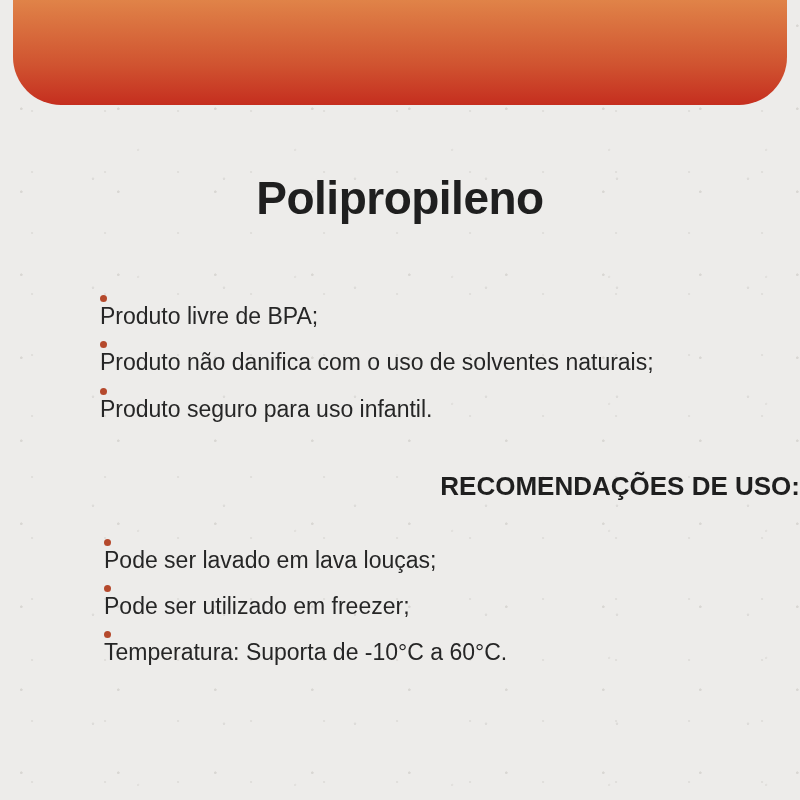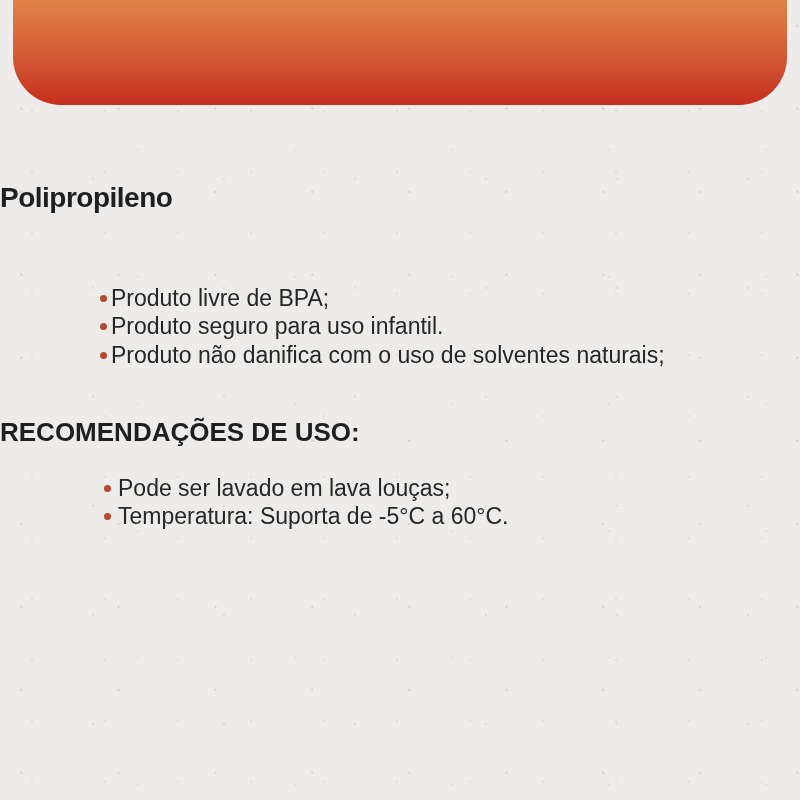--- a/index.html
+++ b/index.html
@@ -31,22 +31,22 @@
 
   .header-banner {
     height: 105px;
     margin: 0 13px;
     border-radius: 0 0 48px 48px;
     background: linear-gradient(180deg, #e08348 0%, #d05330 62%, #c52e1f 100%);
   }
 
   .page-title {
     margin-top: 73px;
-    text-align: left;
-    font-size: 28px;
+    text-align: center;
+    font-size: 46px;
     line-height: 40px;
     font-weight: 700;
     letter-spacing: -0.5px;
     color: #1f1f1f;
   }
 
   ul.dot-list {
     list-style: none;
   }
 
@@ -56,20 +56,21 @@
   }
 
   ul.recommendations-list {
     margin-top: 27px;
     padding: 0 99px 0 104px;
   }
 
   ul.dot-list li {
     display: flex;
     align-items: flex-start;
+    flex-direction: column;
   }
 
   .bullet-dot {
     flex: 0 0 auto;
     width: 7px;
     height: 7px;
     border-radius: 50%;
     background: #b5492c;
     margin-top: 11px;
   }
@@ -84,21 +85,21 @@
     color: #262626;
     flex: 1 1 auto;
   }
 
   ul.recommendations-list .item-text {
     text-align: justify;
   }
 
   .section-heading {
     margin-top: 48px;
-    text-align: left;
+    text-align: right;
     font-size: 26px;
     line-height: 30px;
     font-weight: 700;
     color: #1f1f1f;
   }
 </style>
 </head>
 <body>
 
 <div class="page">
@@ -107,34 +108,38 @@
 
   <h1 class="page-title">Polipropileno</h1>
 
   <ul class="dot-list features-list">
     <li>
       <span class="bullet-dot"></span>
       <span class="item-text">Produto livre de BPA;</span>
     </li>
     <li>
       <span class="bullet-dot"></span>
-      <span class="item-text">Produto seguro para uso infantil.</span>
+      <span class="item-text">Produto não danifica com o uso de solventes naturais;</span>
     </li>
     <li>
       <span class="bullet-dot"></span>
-      <span class="item-text">Produto não danifica com o uso de solventes naturais;</span>
+      <span class="item-text">Produto seguro para uso infantil.</span>
     </li>
   </ul>
 
   <h2 class="section-heading">RECOMENDAÇÕES DE USO:</h2>
 
   <ul class="dot-list recommendations-list">
     <li>
       <span class="bullet-dot"></span>
       <span class="item-text">Pode ser lavado em lava louças;</span>
     </li>
     <li>
       <span class="bullet-dot"></span>
-      <span class="item-text">Temperatura: Suporta de -5°C a 60°C.</span>
+      <span class="item-text">Pode ser utilizado em freezer;</span>
+    </li>
+    <li>
+      <span class="bullet-dot"></span>
+      <span class="item-text">Temperatura: Suporta de -10°C a 60°C.</span>
     </li>
   </ul>
 
 </div>
 
 </body></html>

